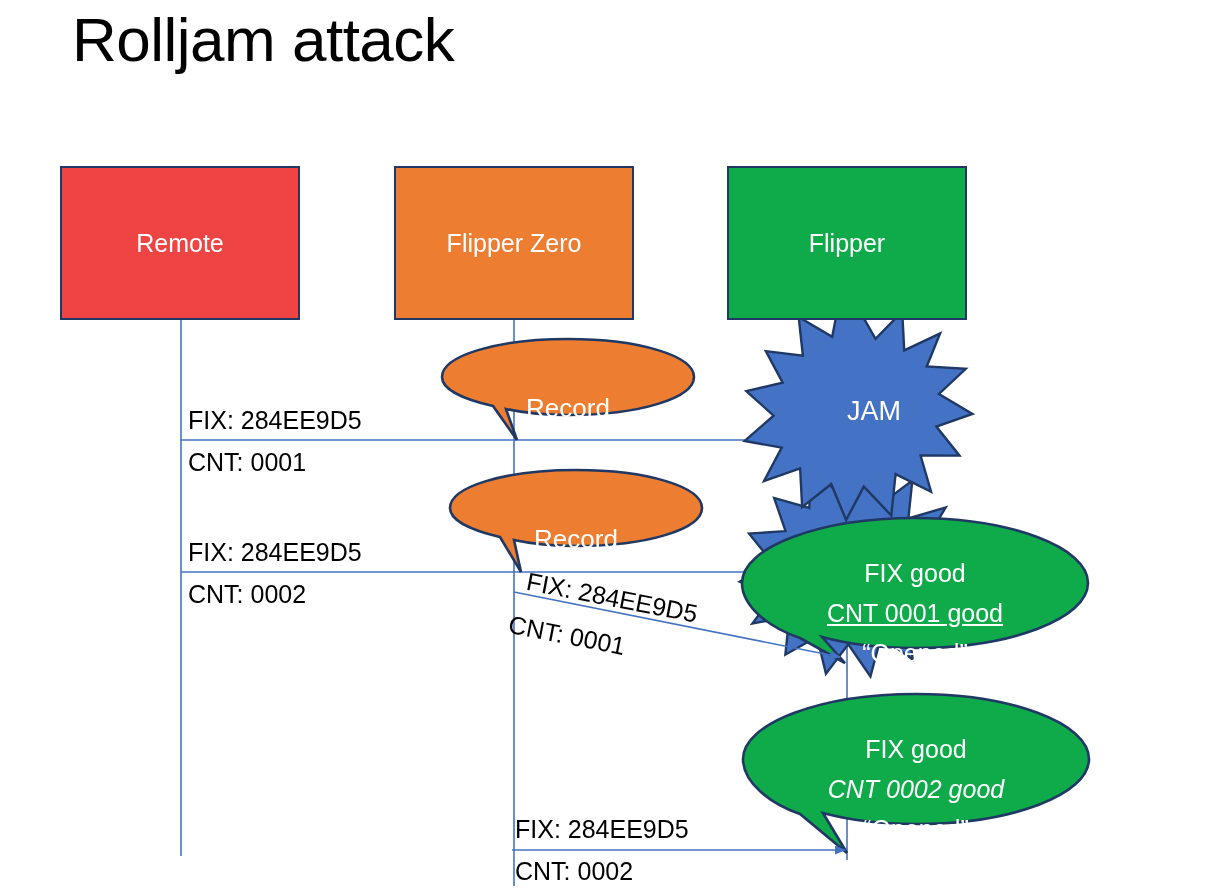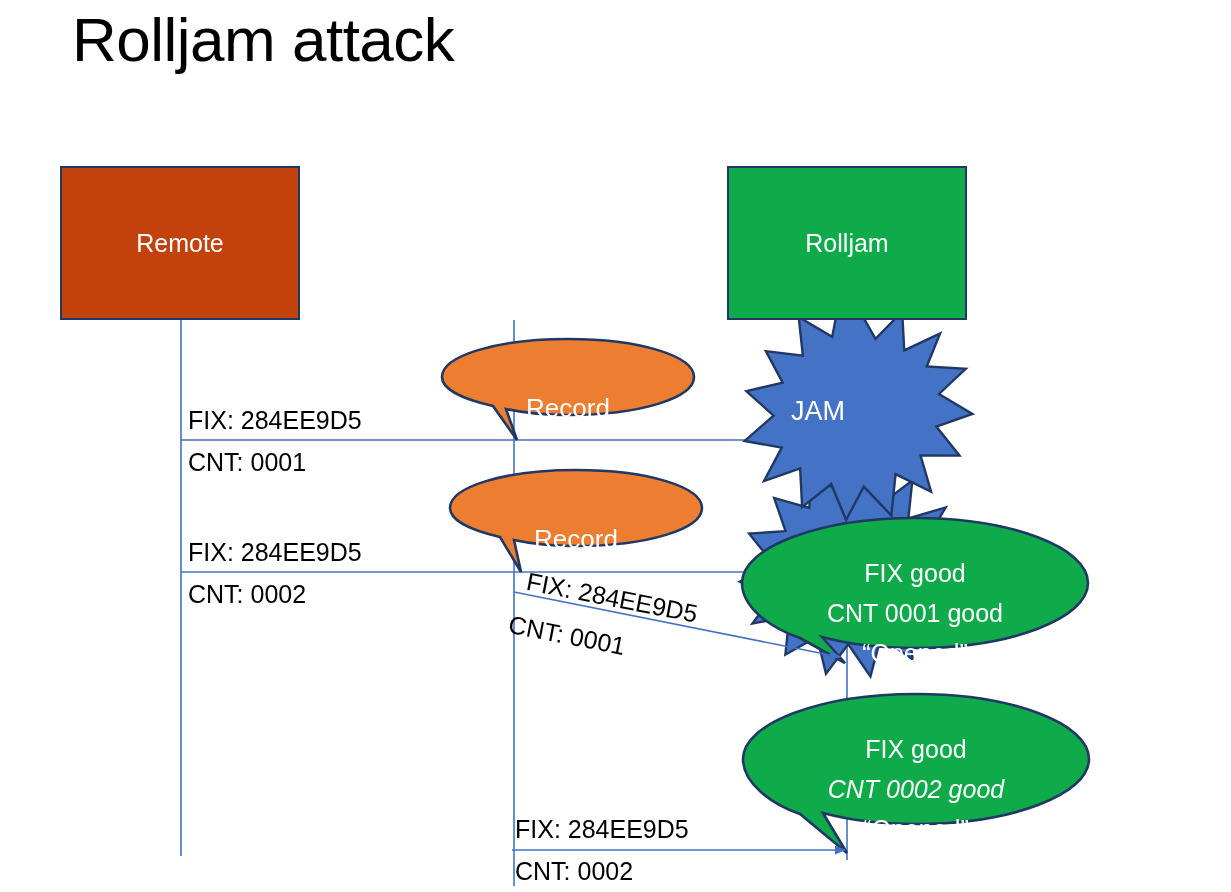--- a/index.html
+++ b/index.html
@@ -34,21 +34,21 @@
     position: absolute;
     border: 2px solid #1F3864;
     display: flex;
     align-items: center;
     justify-content: center;
     color: #ffffff;
     font-size: 25px;
     font-weight: 400;
     text-align: center;
   }
-  .actor-box.remote   { left: 60px;  top: 166px; width: 240px; height: 154px; background: #c2410c; }
+  .actor-box.remote   { left: 60px;  top: 166px; width: 240px; height: 154px; background: #ef4444; }
   .actor-box.flipper  { left: 394px; top: 166px; width: 240px; height: 154px; background: #ED7D31; }
   .actor-box.receiver { left: 727px; top: 166px; width: 240px; height: 154px; background: #0FAB4B; }
   .actor-label { pointer-events: none; }
 
   
   #vector-layer {
     position: absolute;
     left: 0; top: 0;
     width: 1231px; height: 892px;
   }
@@ -170,43 +170,46 @@
     </g>
 
     <line x1="514" y1="592" x2="840" y2="657" stroke="#4472C4" stroke-width="1.6" marker-end="url(#arrowblue)"></line>
 
     <line x1="512" y1="850" x2="845" y2="850" stroke="#4472C4" stroke-width="1.6" marker-end="url(#arrowblue)"></line>
   </svg>
 
   <div class="actor-box remote">
     <span class="actor-label">Remote</span>
   </div>
+  <div class="actor-box flipper">
+    <span class="actor-label">Flipper Zero</span>
+  </div>
   <div class="actor-box receiver">
-    <span class="actor-label">Rolljam</span>
+    <span class="actor-label">Flipper</span>
   </div>
 
   <div class="msg-label" style="left:188px; top:405px;">FIX: 284EE9D5</div>
   <div class="msg-label" style="left:188px; top:447px;">CNT: 0001</div>
 
   <div class="msg-label" style="left:188px; top:537px;">FIX: 284EE9D5</div>
   <div class="msg-label" style="left:188px; top:579px;">CNT: 0002</div>
 
   <div class="rotated-label" style="left:530px; top:565px;">FIX: 284EE9D5</div>
   <div class="rotated-label" style="left:512px; top:608px;">CNT: 0001</div>
 
   <div class="msg-label" style="left:515px; top:814px;">FIX: 284EE9D5</div>
   <div class="msg-label" style="left:515px; top:856px;">CNT: 0002</div>
 
   <div class="bubble-text single" style="left:442px; top:362px; width:252px;">Record</div>
 
   <div class="bubble-text single" style="left:450px; top:493px; width:252px;">Record</div>
 
-  <div class="jam-text" style="left:748px; top:396px; width:140px;">JAM</div>
+  <div class="jam-text" style="left:804px; top:396px; width:140px;">JAM</div>
 
   <div class="bubble-text" style="left:742px; top:527px; width:346px;">FIX good</div>
-  <div class="bubble-text" style="left:742px; top:567px; width:346px;">CNT 0001 good</div>
+  <div class="bubble-text" style="left:742px; top:567px; width:346px;text-decoration:underline;">CNT 0001 good</div>
   <div class="bubble-text" style="left:742px; top:607px; width:346px;">“Opened”</div>
 
   <div class="bubble-text" style="left:743px; top:703px; width:346px;">FIX good</div>
   <div class="bubble-text" style="left:743px; top:743px; width:346px;font-style:italic;">CNT 0002 good</div>
   <div class="bubble-text" style="left:743px; top:783px; width:346px;">“Opened”</div>
 
 </div>
 
 </body></html>

